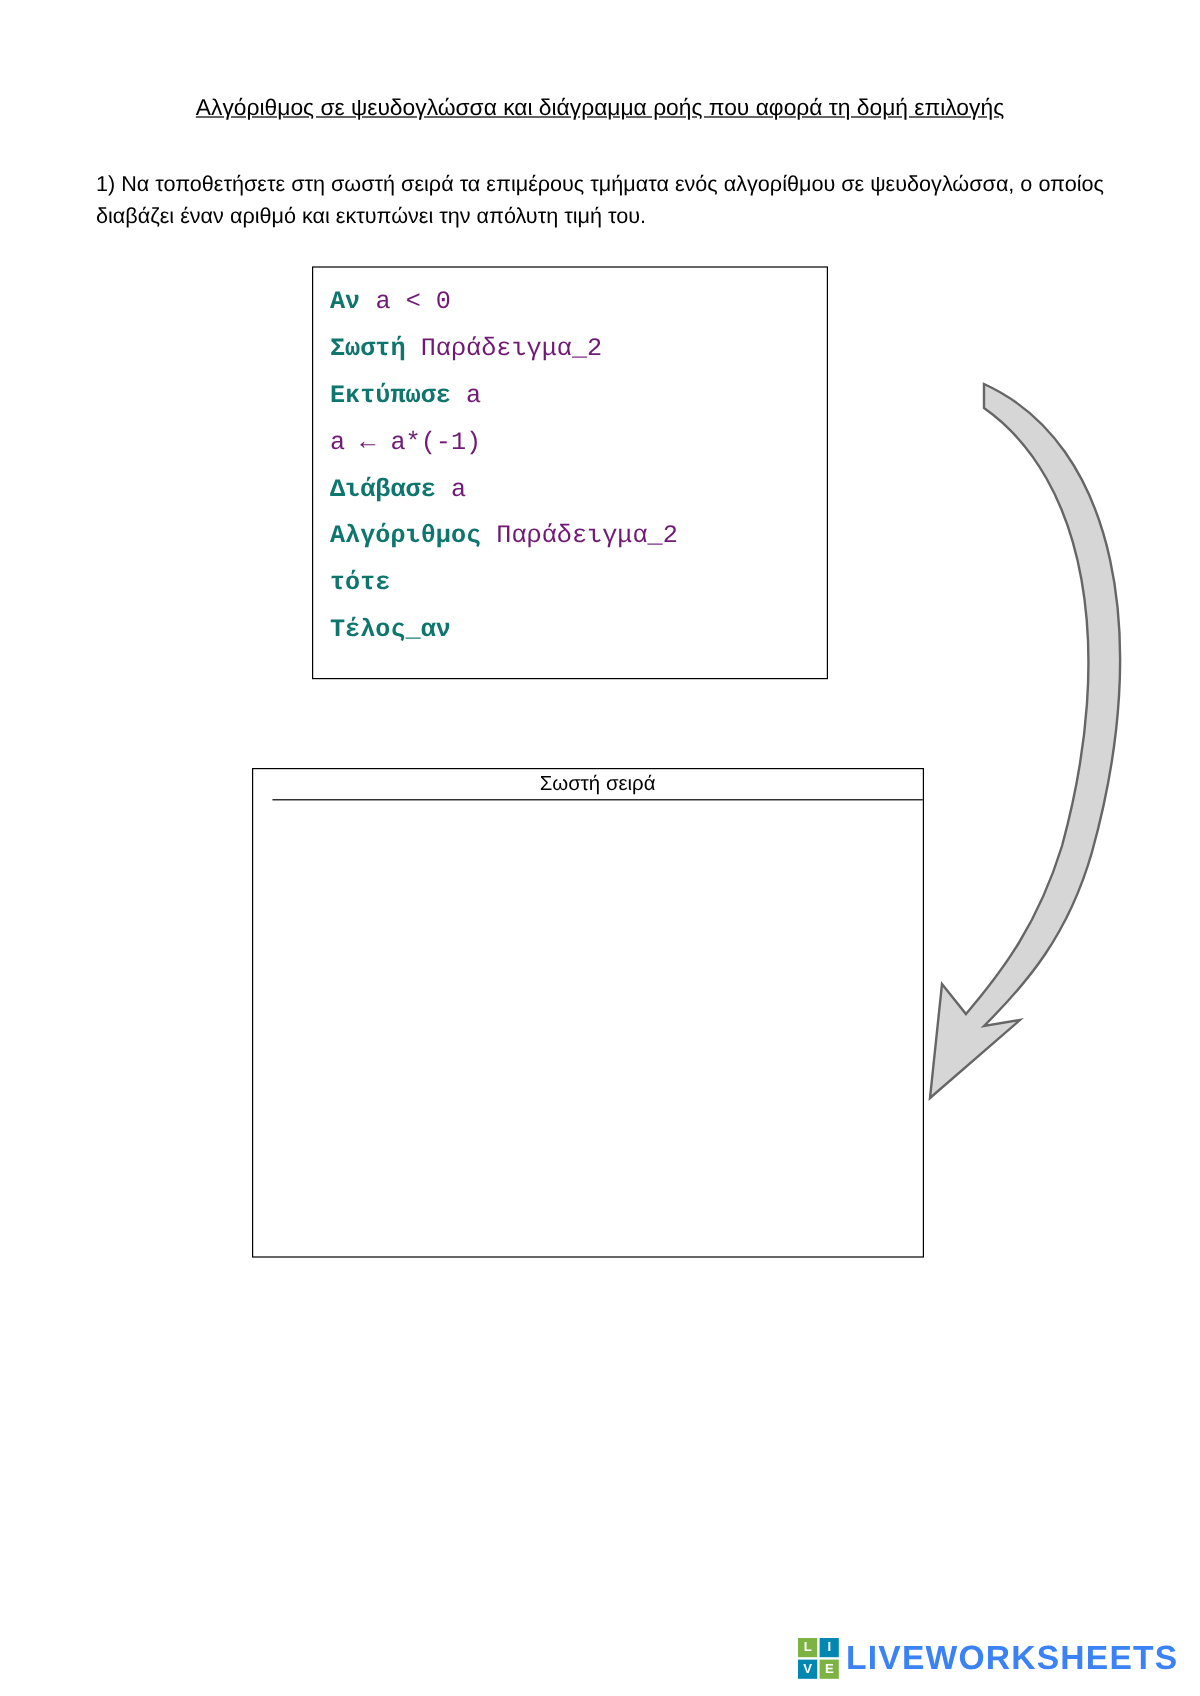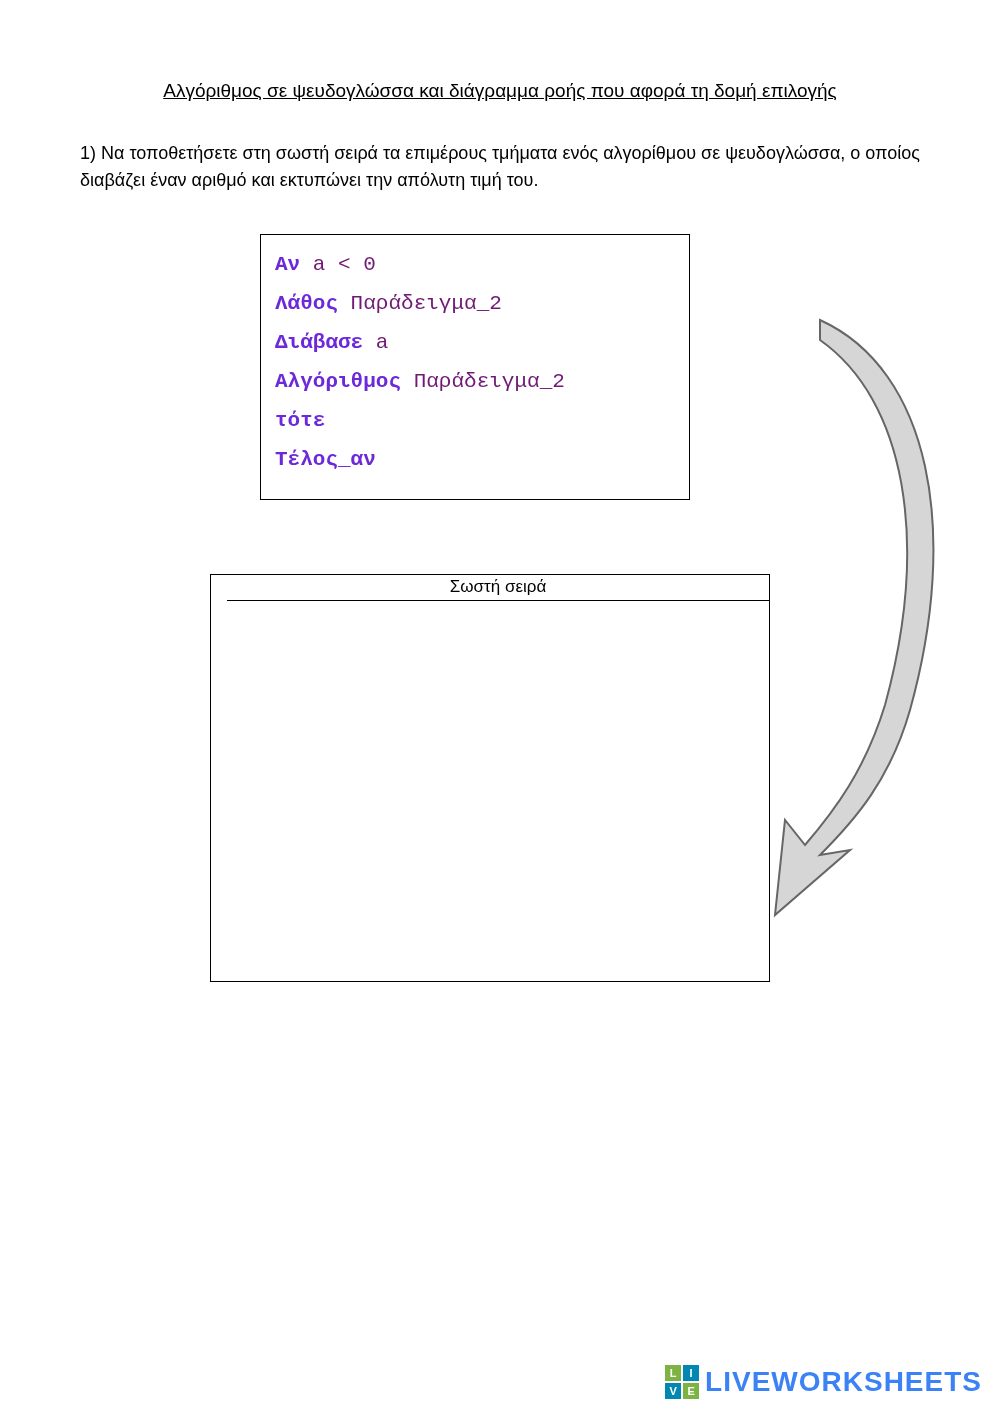--- a/index.html
+++ b/index.html
@@ -16,21 +16,21 @@
     }
     .title {
       text-align: center;
       font-size: 19px;
       text-decoration: underline;
       margin-bottom: 38px;
     }
     .instruction {
       font-size: 18px;
       line-height: 1.5;
-      margin-bottom: 40px;
+      margin-bottom: 28px;
     }
     .wrong-box {
       width: 430px;
       margin-left: 180px;
       border: 1px solid #000;
     }
     .wrong-header {
       text-align: center;
       font-size: 17px;
       border-bottom: 1px solid #000;
@@ -39,21 +39,21 @@
     .code-list {
       padding: 10px 14px 12px 14px;
     }
     .code-item {
       font-family: 'Courier New', Courier, monospace;
       font-size: 21px;
       margin: 8px 0 16px 0;
       color: #333;
       cursor: move;
     }
-    .kw { color: #6d28d9; font-weight: bold; }
+    .kw { color: #0f766e; font-weight: bold; }
     .param { color: #701a75; }
     .correct-box {
       width: 560px;
       margin-left: 130px;
       margin-top: 74px;
       border: 1px solid #000;
       padding-left: 16px;
     }
     .correct-header {
       text-align: center;
@@ -109,21 +109,23 @@
 </head>
 <body>
 
 <div class="page">
   <div class="title">Αλγόριθμος σε ψευδογλώσσα και διάγραμμα ροής που αφορά  τη δομή επιλογής</div>
   <div class="instruction">1) Να τοποθετήσετε στη σωστή σειρά τα επιμέρους τμήματα ενός αλγορίθμου σε ψευδογλώσσα, ο οποίος διαβάζει έναν αριθμό και εκτυπώνει την απόλυτη τιμή του.</div>
 
   <div class="wrong-box">
     <div class="code-list">
       <div class="code-item"><span class="kw">Αν</span><span class="param"> a &lt; 0</span></div>
-      <div class="code-item"><span class="kw">Λάθος</span><span class="param"> Παράδειγμα_2</span></div>
+      <div class="code-item"><span class="kw">Σωστή</span><span class="param"> Παράδειγμα_2</span></div>
+      <div class="code-item"><span class="kw">Εκτύπωσε</span><span class="param"> a</span></div>
+      <div class="code-item"><span class="kw"></span><span class="param">a ← a*(-1)</span></div>
       <div class="code-item"><span class="kw">Διάβασε</span><span class="param"> a</span></div>
       <div class="code-item"><span class="kw">Αλγόριθμος</span><span class="param"> Παράδειγμα_2</span></div>
       <div class="code-item"><span class="kw">τότε</span><span class="param"></span></div>
       <div class="code-item"><span class="kw">Τέλος_αν</span><span class="param"></span></div>
     </div>
   </div>
 
   <div class="correct-box">
     <div class="correct-header">Σωστή σειρά</div>
     <div class="drop-area"></div>

